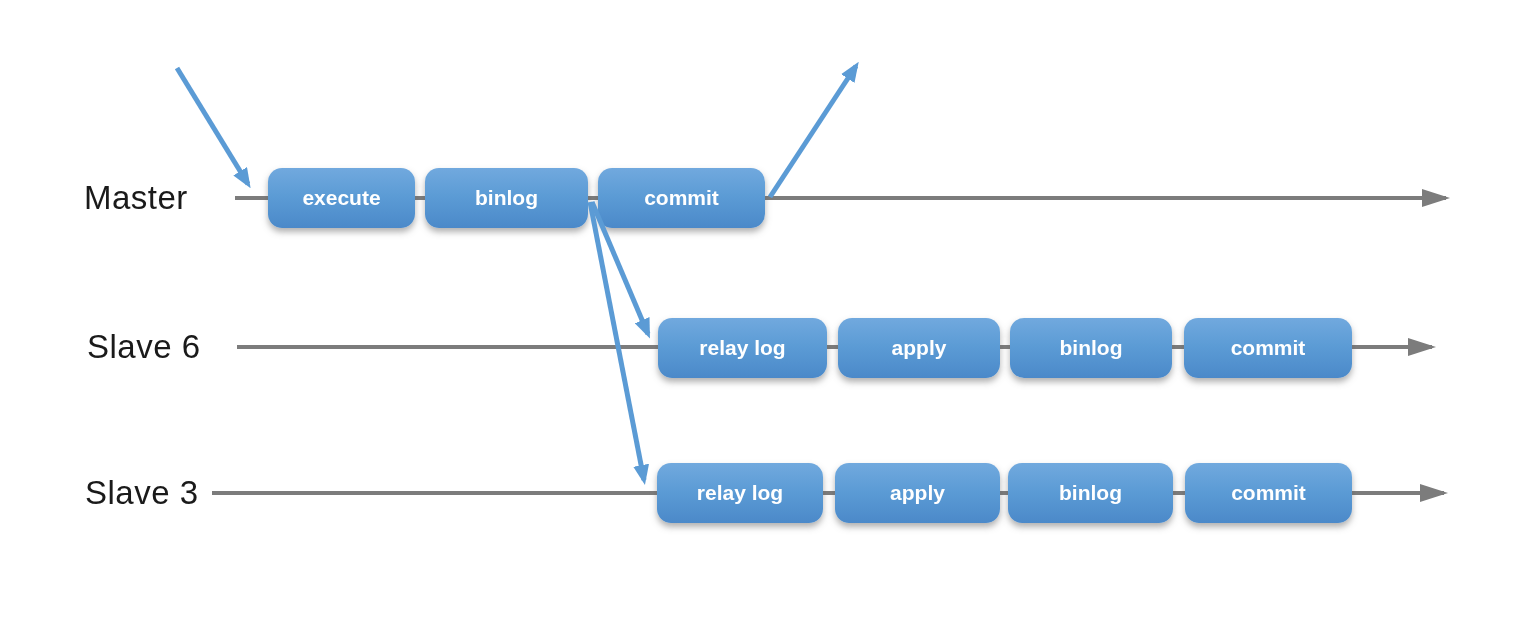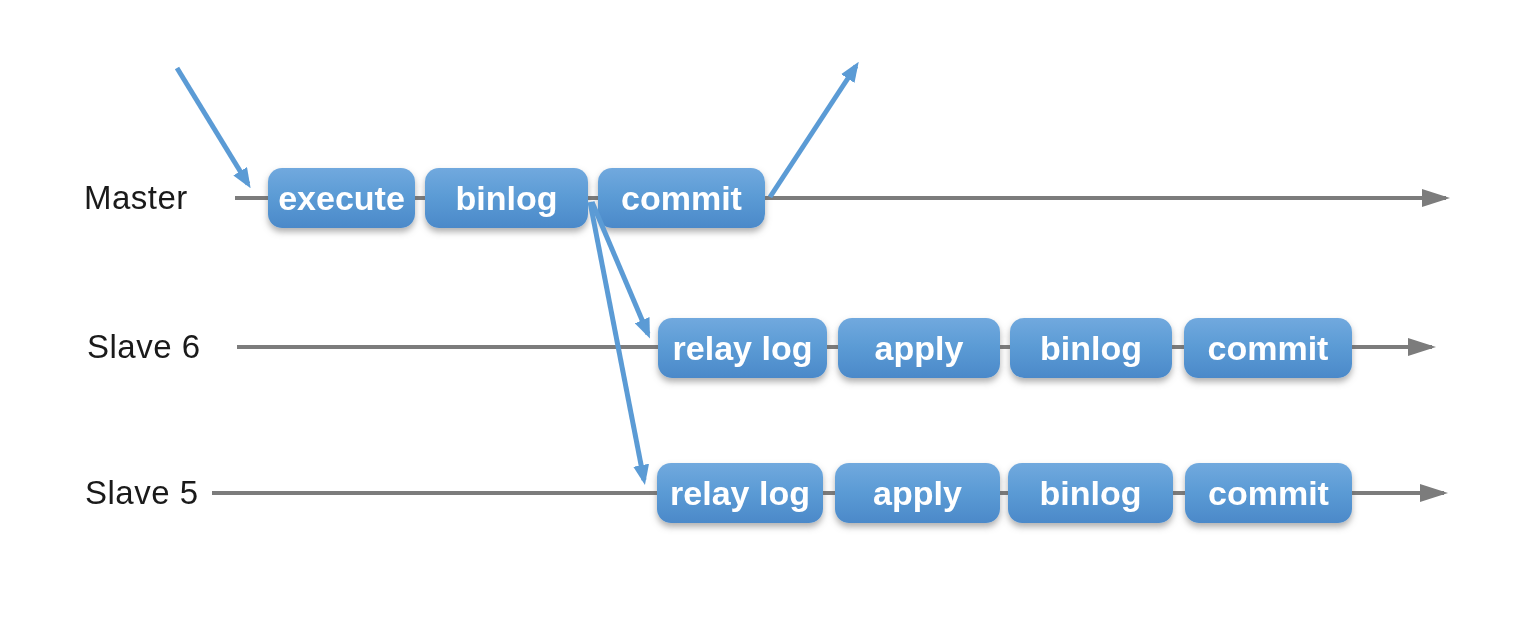--- a/index.html
+++ b/index.html
@@ -29,21 +29,21 @@
     letter-spacing:0.5px;
   }
   .node{
     position:absolute;
     height:60px;
     border-radius:14px;
     background:linear-gradient(180deg,var(--node-top) 0%,var(--node-mid) 48%,var(--node-bottom) 100%);
     box-shadow:0 4px 6px rgba(100,100,100,0.5);
     color:var(--node-text);
     font-weight:bold;
-    font-size:34px;
+    font-size:21px;
     display:flex;
     align-items:center;
     justify-content:center;
     white-space:nowrap;
   }
 </style>
 </head>
 <body>
 
 <div class="stage">
@@ -54,21 +54,21 @@
         <path d="M0,0 L28,9 L0,18 Z" fill="#7C7C7C"></path>
       </marker>
     </defs>
     <line x1="235" y1="198" x2="1446" y2="198" stroke="#7C7C7C" stroke-width="4" marker-end="url(#mGray)"></line>
     <line x1="237" y1="347" x2="1432" y2="347" stroke="#7C7C7C" stroke-width="4" marker-end="url(#mGray)"></line>
     <line x1="212" y1="493" x2="1444" y2="493" stroke="#7C7C7C" stroke-width="4" marker-end="url(#mGray)"></line>
   </svg>
 
   <div class="lane-label" style="left:84px;top:178px;">Master</div>
   <div class="lane-label" style="left:87px;top:327px;">Slave 6</div>
-  <div class="lane-label" style="left:85px;top:473px;">Slave 5</div>
+  <div class="lane-label" style="left:85px;top:473px;">Slave 3</div>
 
   <div class="node" style="left:268px;top:168px;width:147px;">execute</div>
   <div class="node" style="left:425px;top:168px;width:163px;">binlog</div>
   <div class="node" style="left:598px;top:168px;width:167px;">commit</div>
 
   <div class="node" style="left:658px;top:318px;width:169px;">relay log</div>
   <div class="node" style="left:838px;top:318px;width:162px;">apply</div>
   <div class="node" style="left:1010px;top:318px;width:162px;">binlog</div>
   <div class="node" style="left:1184px;top:318px;width:168px;">commit</div>
 

